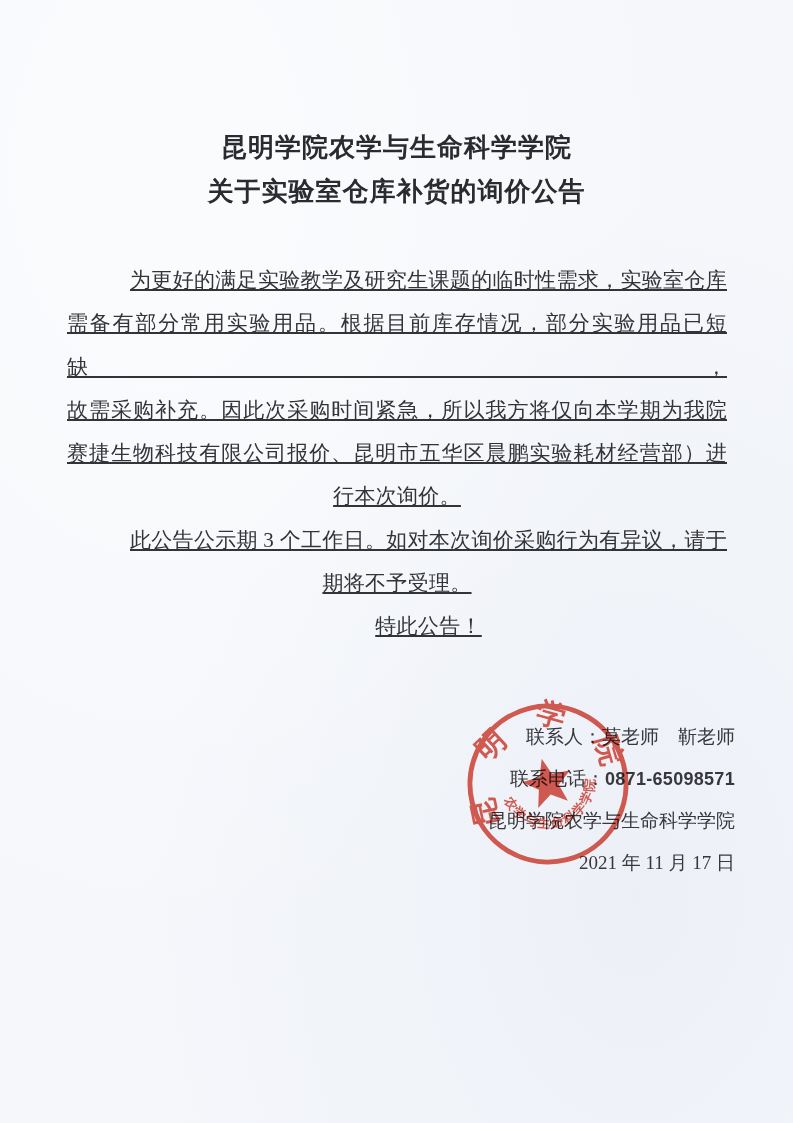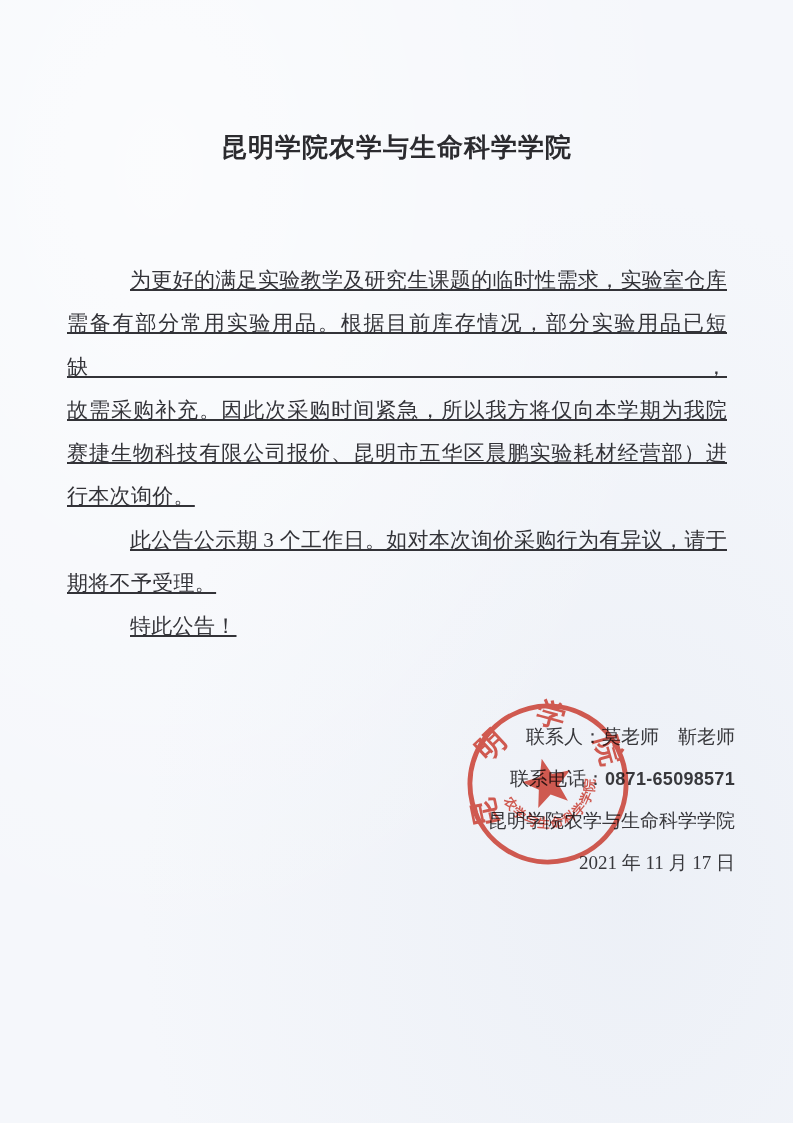--- a/index.html
+++ b/index.html
@@ -21,21 +21,21 @@
     font-size:26px;font-weight:bold;line-height:44px;
     color:#2b2b2f;
     letter-spacing:1px;
   }
   .body-block{
     position:absolute;top:259px;left:67px;width:660px;
     font-size:21px;line-height:43.3px;
     letter-spacing:.3px;
     text-decoration:underline;
   }
-  .body-line{white-space:nowrap;}
+  .body-line{white-space:nowrap;text-align:center;}
   .body-line.just{white-space:normal;text-align:justify;text-align-last:justify;}
   .body-line.indent{text-indent:3em;}
   .signature-block{
     position:absolute;top:716px;left:385px;width:350px;
     text-align:right;
     font-size:19px;line-height:41.7px;
     color:#38383c;
   }
   .sig-line{white-space:nowrap;}
   .phone-number{
@@ -61,20 +61,21 @@
     font-weight:bold;
   }
 </style>
 </head>
 <body>
 
 <div class="page">
 
   <div class="title-block">
     <div>昆明学院农学与生命科学学院</div>
+    <div>关于实验室仓库补货的询价公告</div>
   </div>
 
   <div class="body-block">
     <div class="body-line indent just">为更好的满足实验教学及研究生课题的临时性需求，实验室仓库</div>
     <div class="body-line just">需备有部分常用实验用品。根据目前库存情况，部分实验用品已短缺，</div>
     <div class="body-line just">故需采购补充。因此次采购时间紧急，所以我方将仅向本学期为我院</div>
     <div class="body-line just">赛捷生物科技有限公司报价、昆明市五华区晨鹏实验耗材经营部）进</div>
     <div class="body-line">行本次询价。</div>
     <div class="body-line indent just">此公告公示期 3 个工作日。如对本次询价采购行为有异议，请于</div>
     <div class="body-line">期将不予受理。</div>

